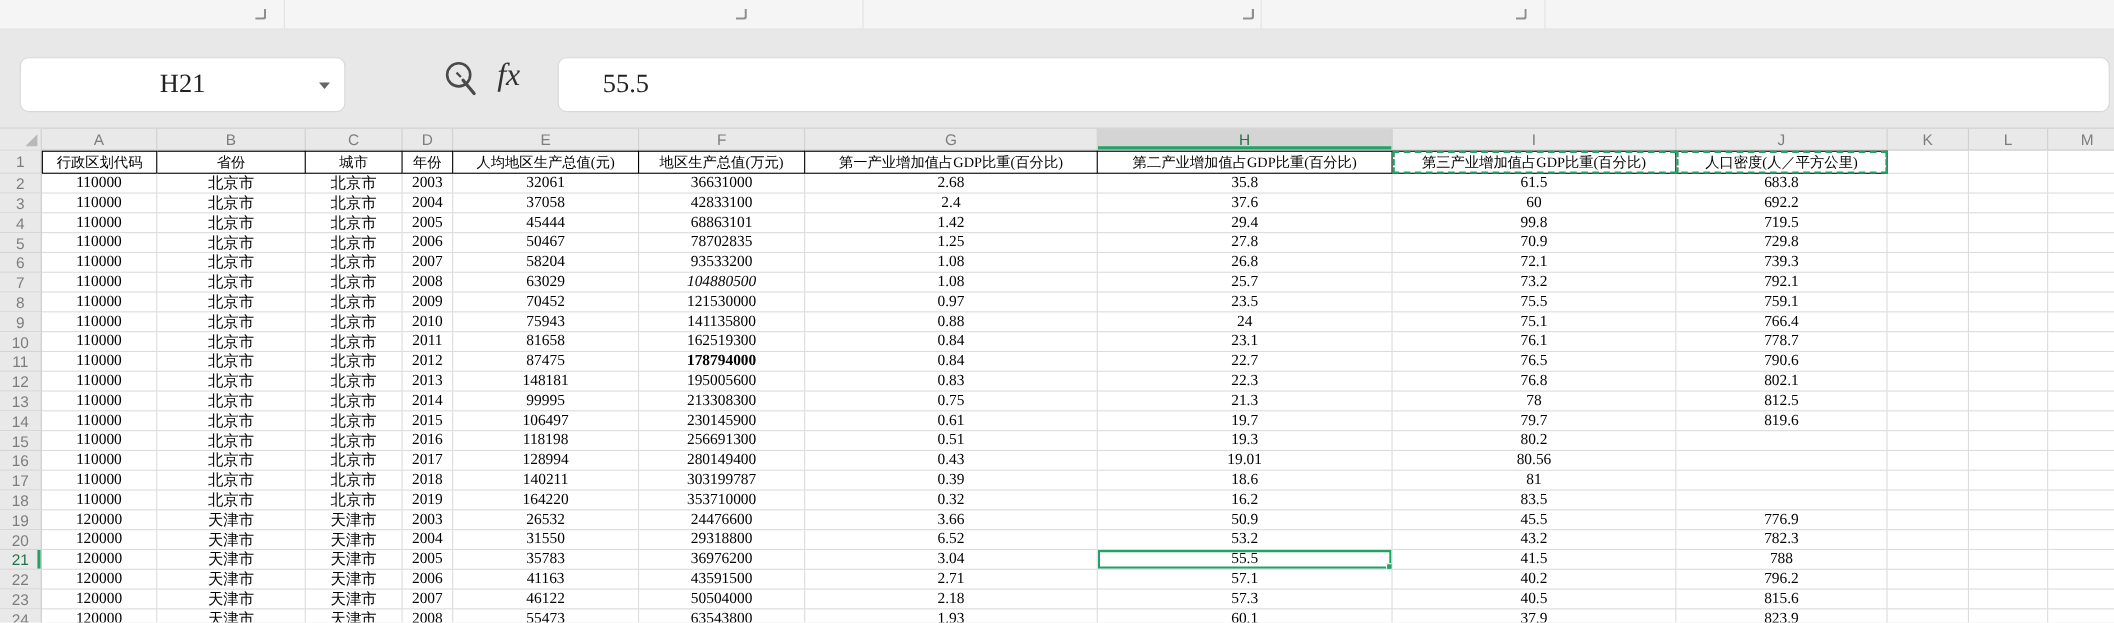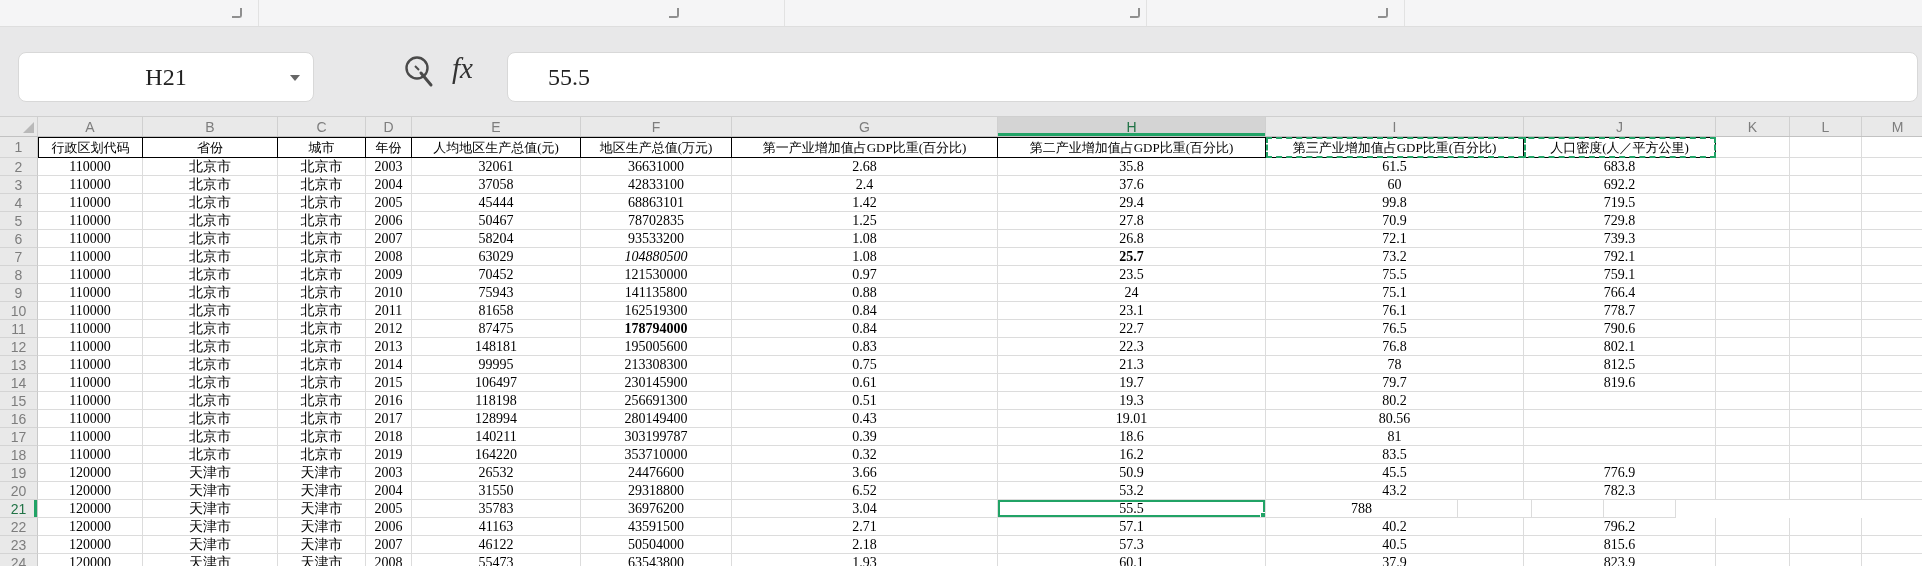--- a/index.html
+++ b/index.html
@@ -188,21 +188,21 @@
         </div>
         <div class="row">
           <div class="rowh">7</div>
           <div class="c" style="width: 105px;">110000</div>
           <div class="c" style="width: 135px;">北京市</div>
           <div class="c" style="width: 88px;">北京市</div>
           <div class="c" style="width: 46px;">2008</div>
           <div class="c" style="width: 169px;">63029</div>
           <div class="c" style="width: 151px; font-style: italic;">104880500</div>
           <div class="c" style="width: 266px;">1.08</div>
-          <div class="c" style="width: 268px; font-weight: bold;">25.7</div>
+          <div class="c" style="width: 268px;">25.7</div>
           <div class="c" style="width: 258px;">73.2</div>
           <div class="c" style="width: 192px;">792.1</div>
           <div class="c" style="width: 74px;"></div>
           <div class="c" style="width: 72px;"></div>
           <div class="c" style="width: 72px;"></div>
         </div>
         <div class="row">
           <div class="rowh">8</div>
           <div class="c" style="width: 105px;">110000</div>
           <div class="c" style="width: 135px;">北京市</div>
@@ -413,20 +413,21 @@
         <div class="row">
           <div class="rowh sel">21</div>
           <div class="c" style="width: 105px;">120000</div>
           <div class="c" style="width: 135px;">天津市</div>
           <div class="c" style="width: 88px;">天津市</div>
           <div class="c" style="width: 46px;">2005</div>
           <div class="c" style="width: 169px;">35783</div>
           <div class="c" style="width: 151px;">36976200</div>
           <div class="c" style="width: 266px;">3.04</div>
           <div class="c selcell" style="width: 268px;">55.5</div>
+          <div class="c" style="width: 258px;">41.5</div>
           <div class="c" style="width: 192px;">788</div>
           <div class="c" style="width: 74px;"></div>
           <div class="c" style="width: 72px;"></div>
           <div class="c" style="width: 72px;"></div>
         </div>
         <div class="row">
           <div class="rowh">22</div>
           <div class="c" style="width: 105px;">120000</div>
           <div class="c" style="width: 135px;">天津市</div>
           <div class="c" style="width: 88px;">天津市</div>

